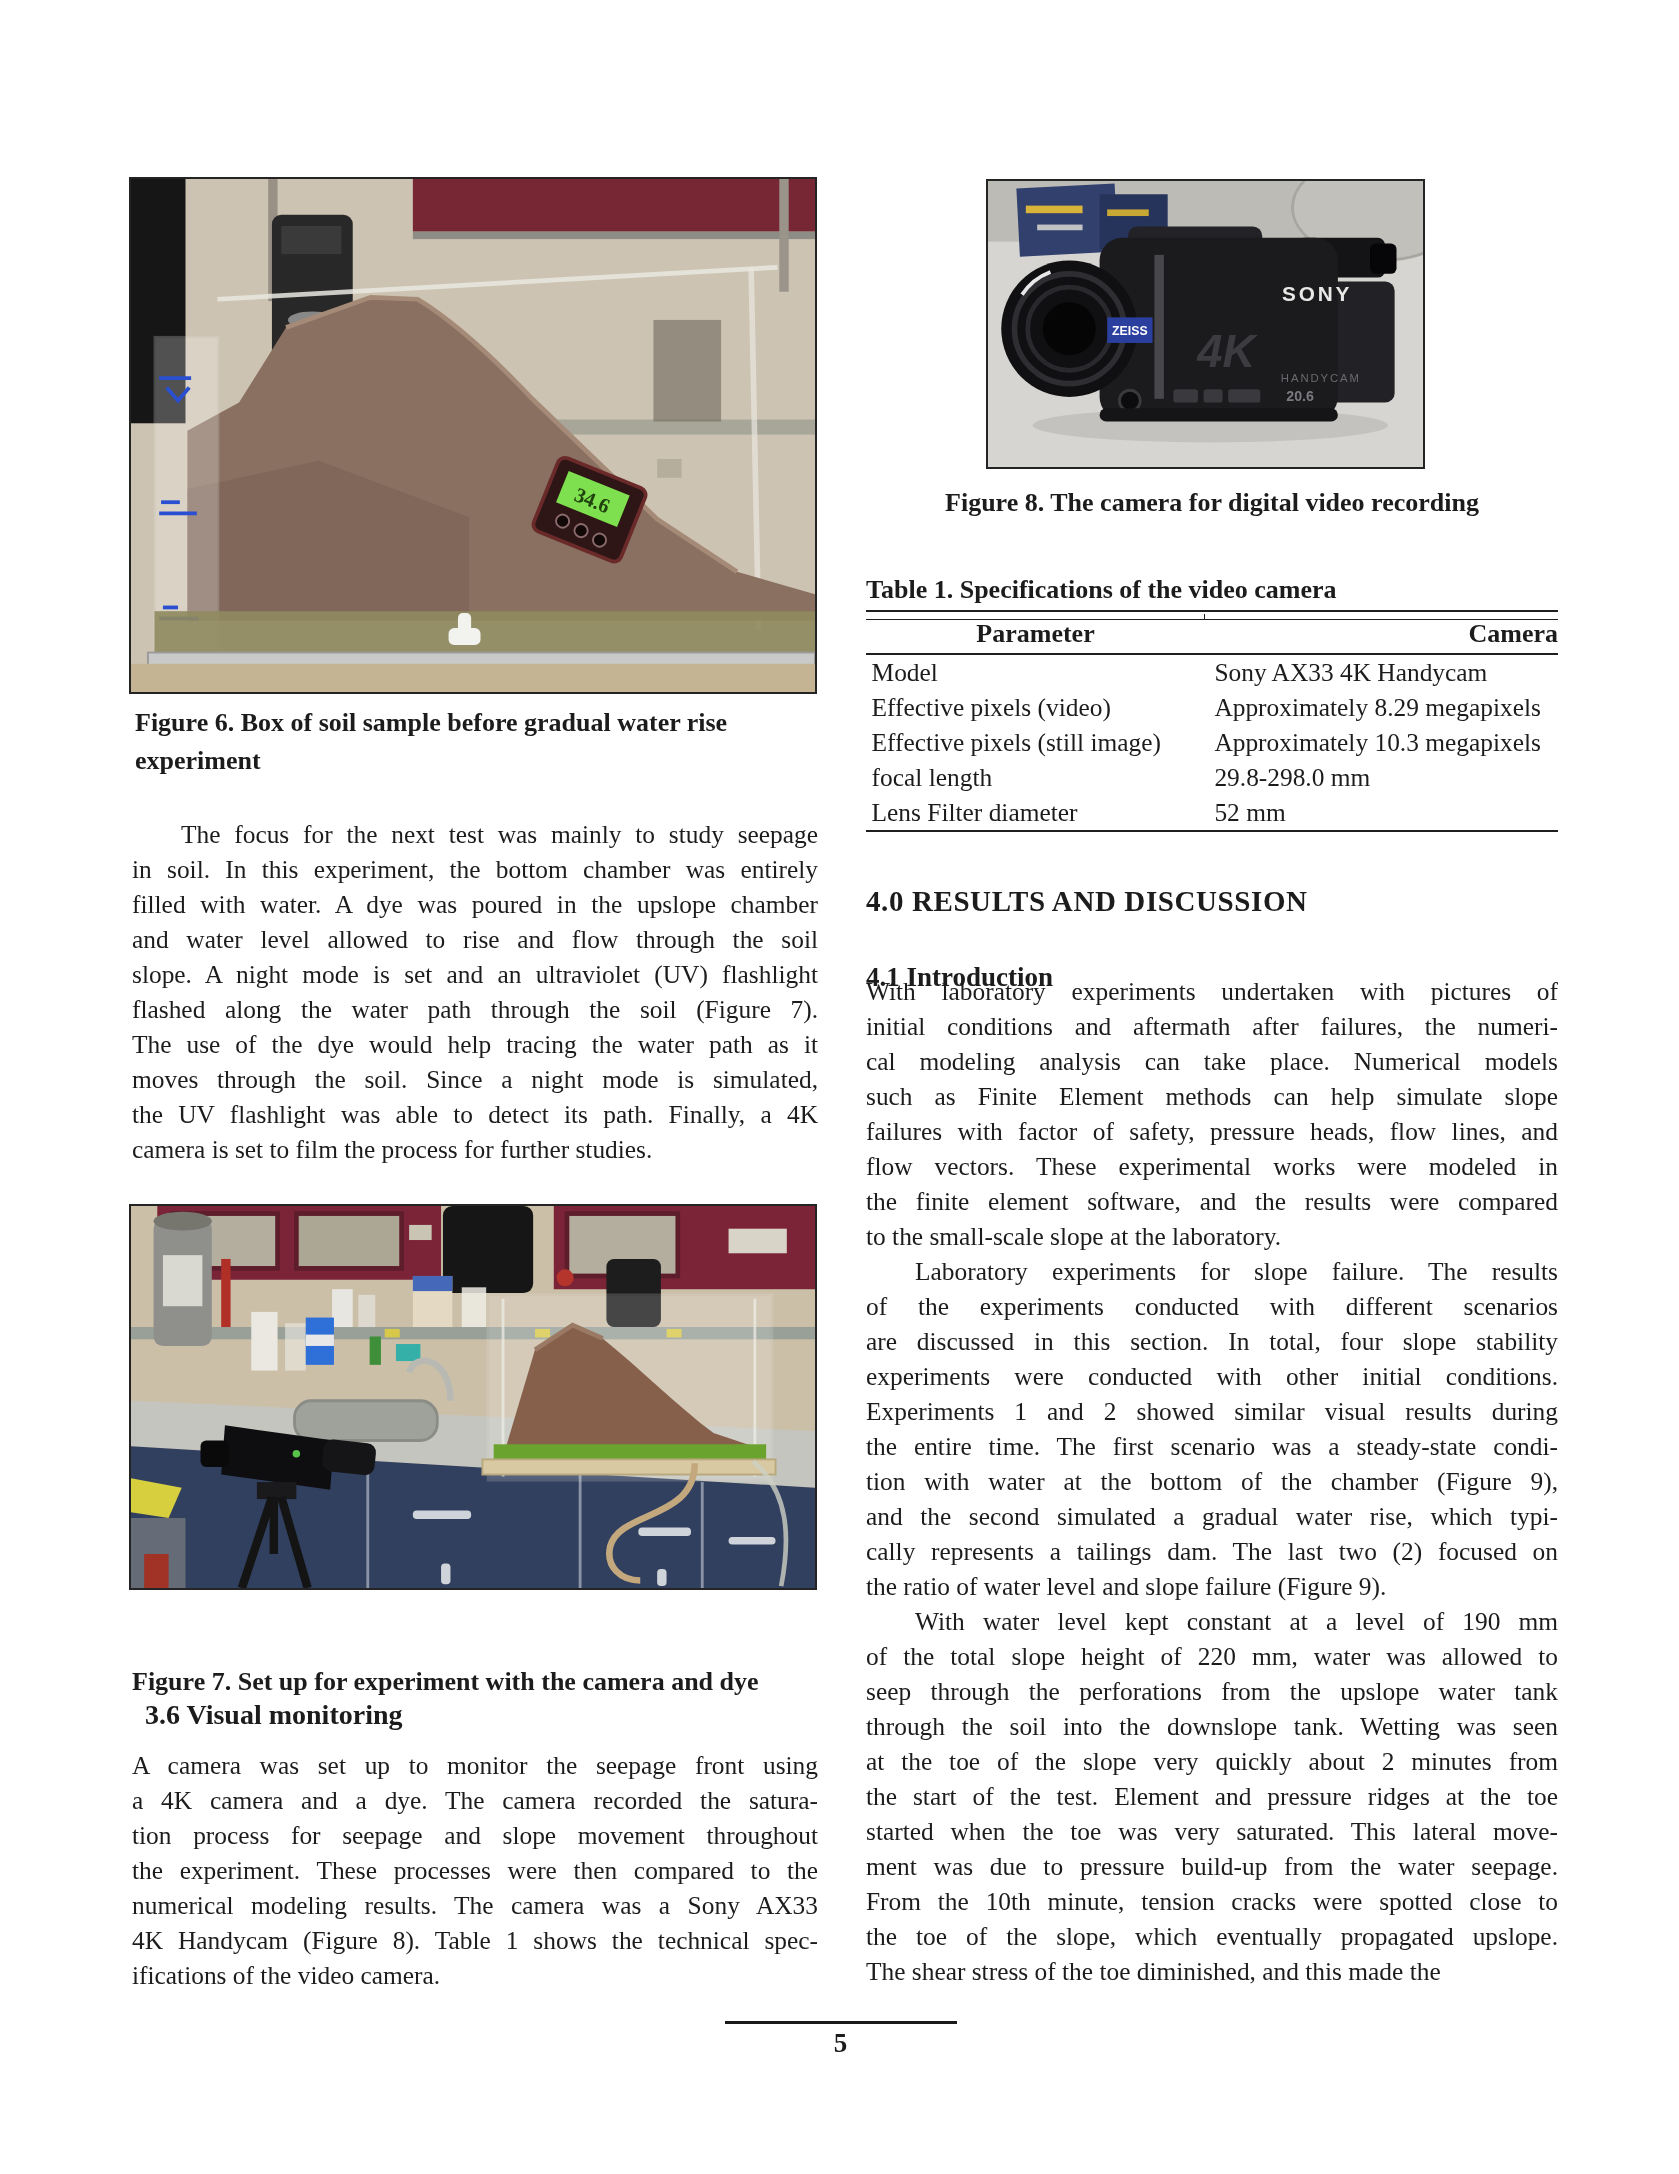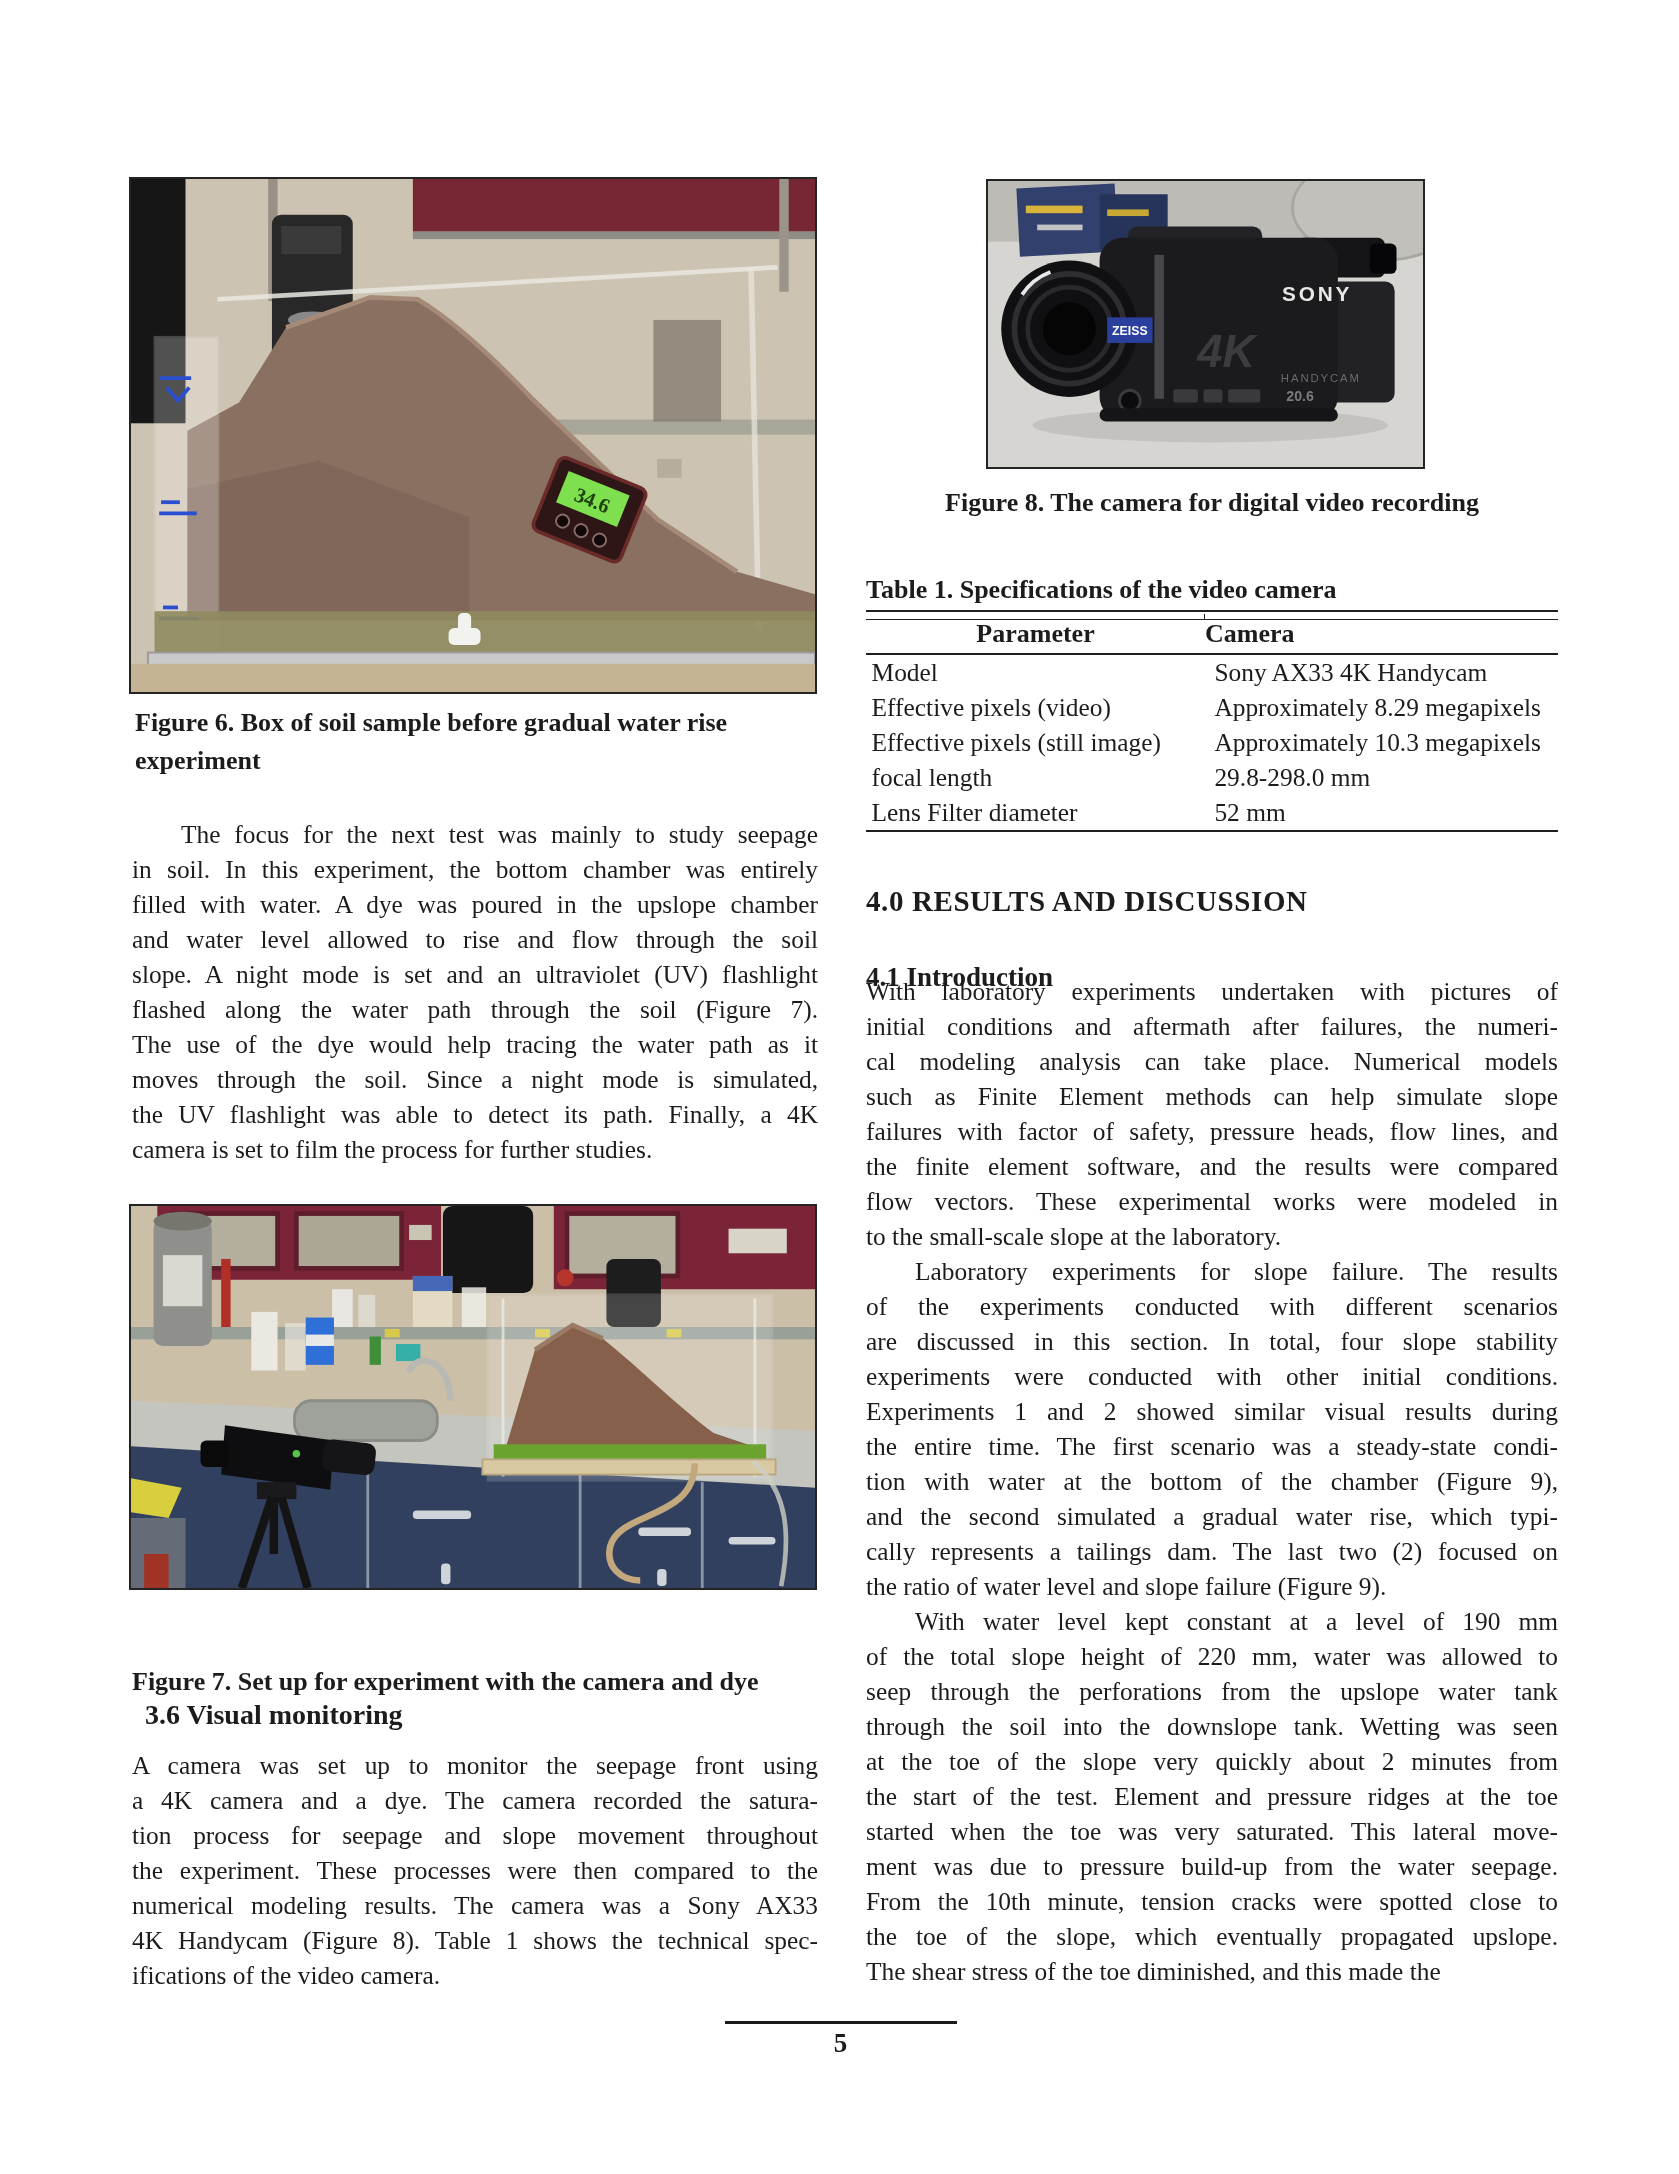--- a/index.html
+++ b/index.html
@@ -25,21 +25,21 @@
   .photo { border:2.8px solid #242424; box-sizing:border-box; background:#cfc5b4; }
   .photo svg { display:block; width:100%; height:100%; }
 
   
   .spec-table { border-top:2.8px solid #1f1f1f; border-bottom:2.8px solid #1f1f1f; position:relative; }
   .spec-thin  { position:absolute; top:6.6px; left:0; width:100%; height:1.4px; background:#1f1f1f; }
   .spec-tick  { position:absolute; top:1.9px; left:338px; width:1.4px; height:5.6px; background:#1f1f1f; }
   .spec-head  { display:flex; font-weight:bold; font-size:26px; height:43px; align-items:flex-end;
                 border-bottom:2.4px solid #1f1f1f; padding-bottom:4px; box-sizing:border-box; }
   .spec-head .c1 { width:339px; text-align:center; }
-  .spec-head .c2 { width:353px; text-align:left; }
+  .spec-head .c2 { width:353px; text-align:right; }
   .spec-row { display:flex; font-size:25.4px; height:35px; align-items:center; }
   .spec-row .c1 { width:339px; padding-left:5.6px; box-sizing:border-box; white-space:nowrap; }
   .spec-row .c2 { width:347px; padding-left:9.4px; box-sizing:border-box; white-space:nowrap; }
 
   .footer-rule { background:#1a1a1a; }
   .page-number { font-weight:bold; font-size:27px; text-align:center; }
 </style>
 </head>
 <body>
 
@@ -313,22 +313,22 @@
 
   <div class="abs h-sub" style="left:866px; top:934px; width:692px;margin-top:28px;">4.1 Introduction</div>
 
   <div class="abs" style="left:866px; top:974px; width:692px;">
     <div class="body-text">
         <div class="tline">With laboratory experiments undertaken with pictures of</div>
         <div class="tline">initial conditions and aftermath after failures, the numeri-</div>
         <div class="tline">cal modeling analysis can take place. Numerical models</div>
         <div class="tline">such as Finite Element methods can help simulate slope</div>
         <div class="tline">failures with factor of safety, pressure heads, flow lines, and</div>
+        <div class="tline">flow vectors. These experimental works were modeled in</div>
         <div class="tline">the finite element software, and the results were compared</div>
-        <div class="tline">flow vectors. These experimental works were modeled in</div>
         <div class="tline last">to the small-scale slope at the laboratory.</div>
       </div>
     <div class="body-text indent">
         <div class="tline">Laboratory experiments for slope failure. The results</div>
         <div class="tline">of the experiments conducted with different scenarios</div>
         <div class="tline">are discussed in this section. In total, four slope stability</div>
         <div class="tline">experiments were conducted with other initial conditions.</div>
         <div class="tline">Experiments 1 and 2 showed similar visual results during</div>
         <div class="tline">the entire time. The first scenario was a steady-state condi-</div>
         <div class="tline">tion with water at the bottom of the chamber (Figure 9),</div>

